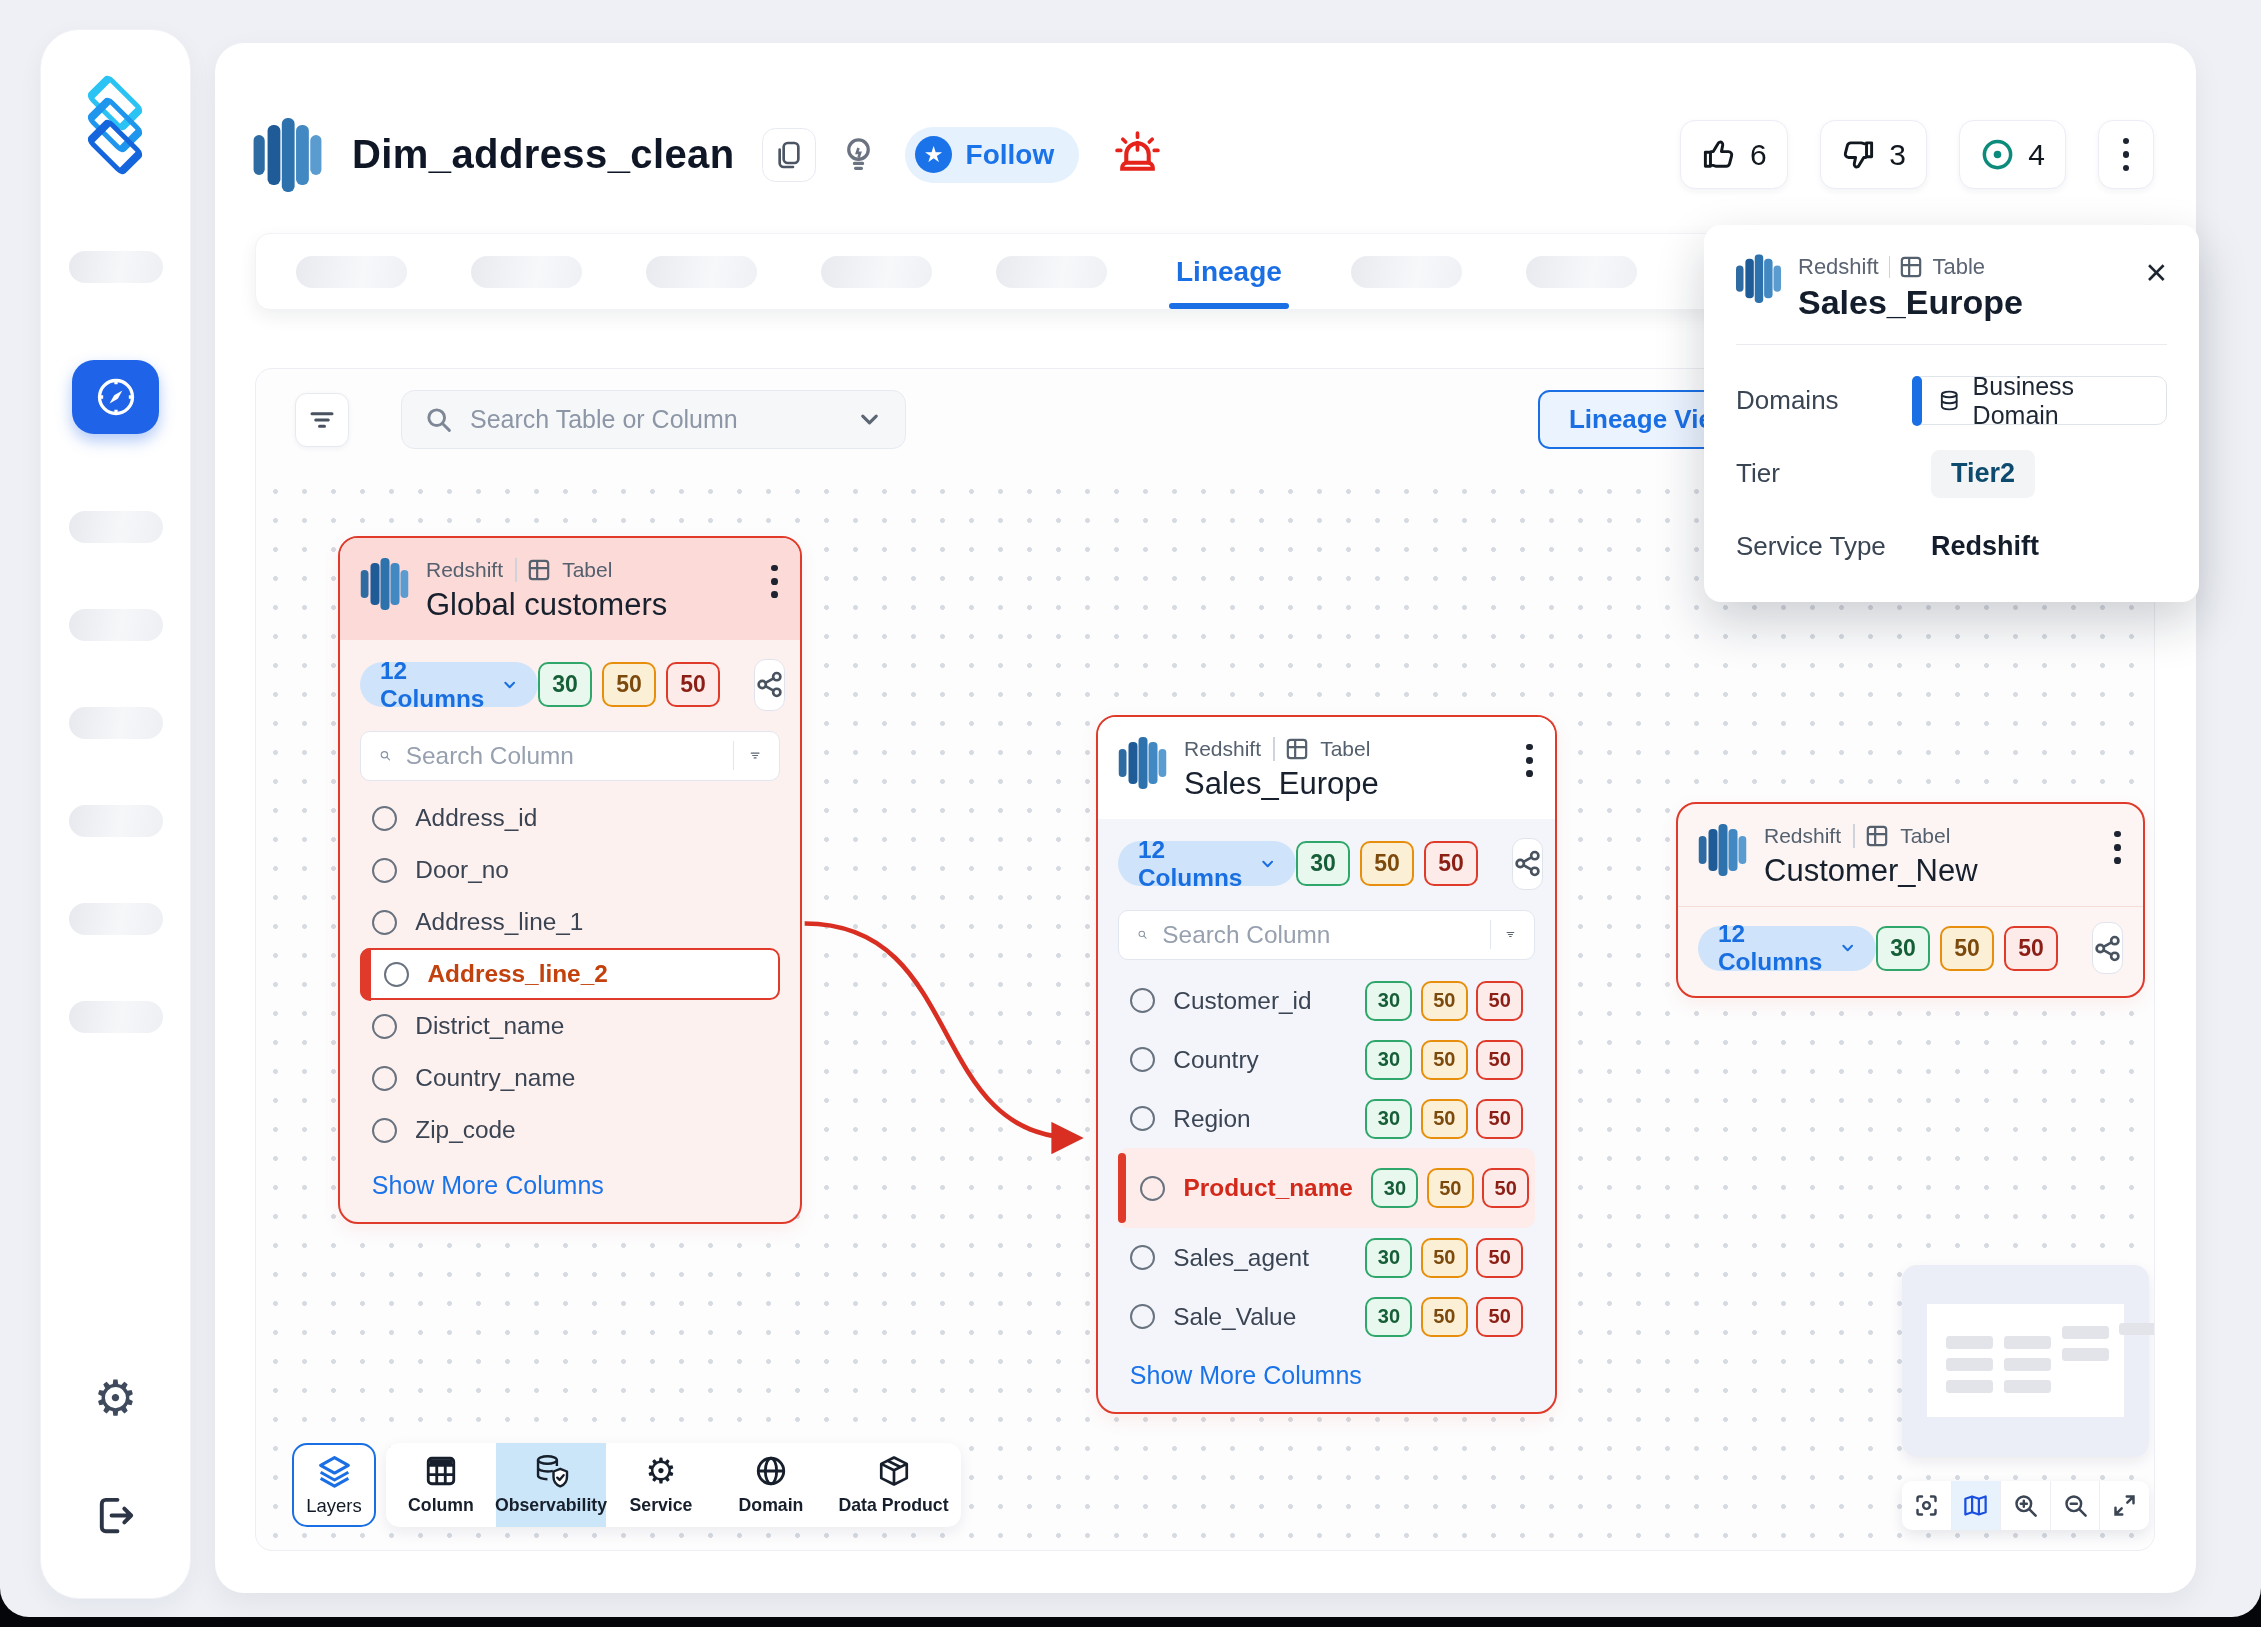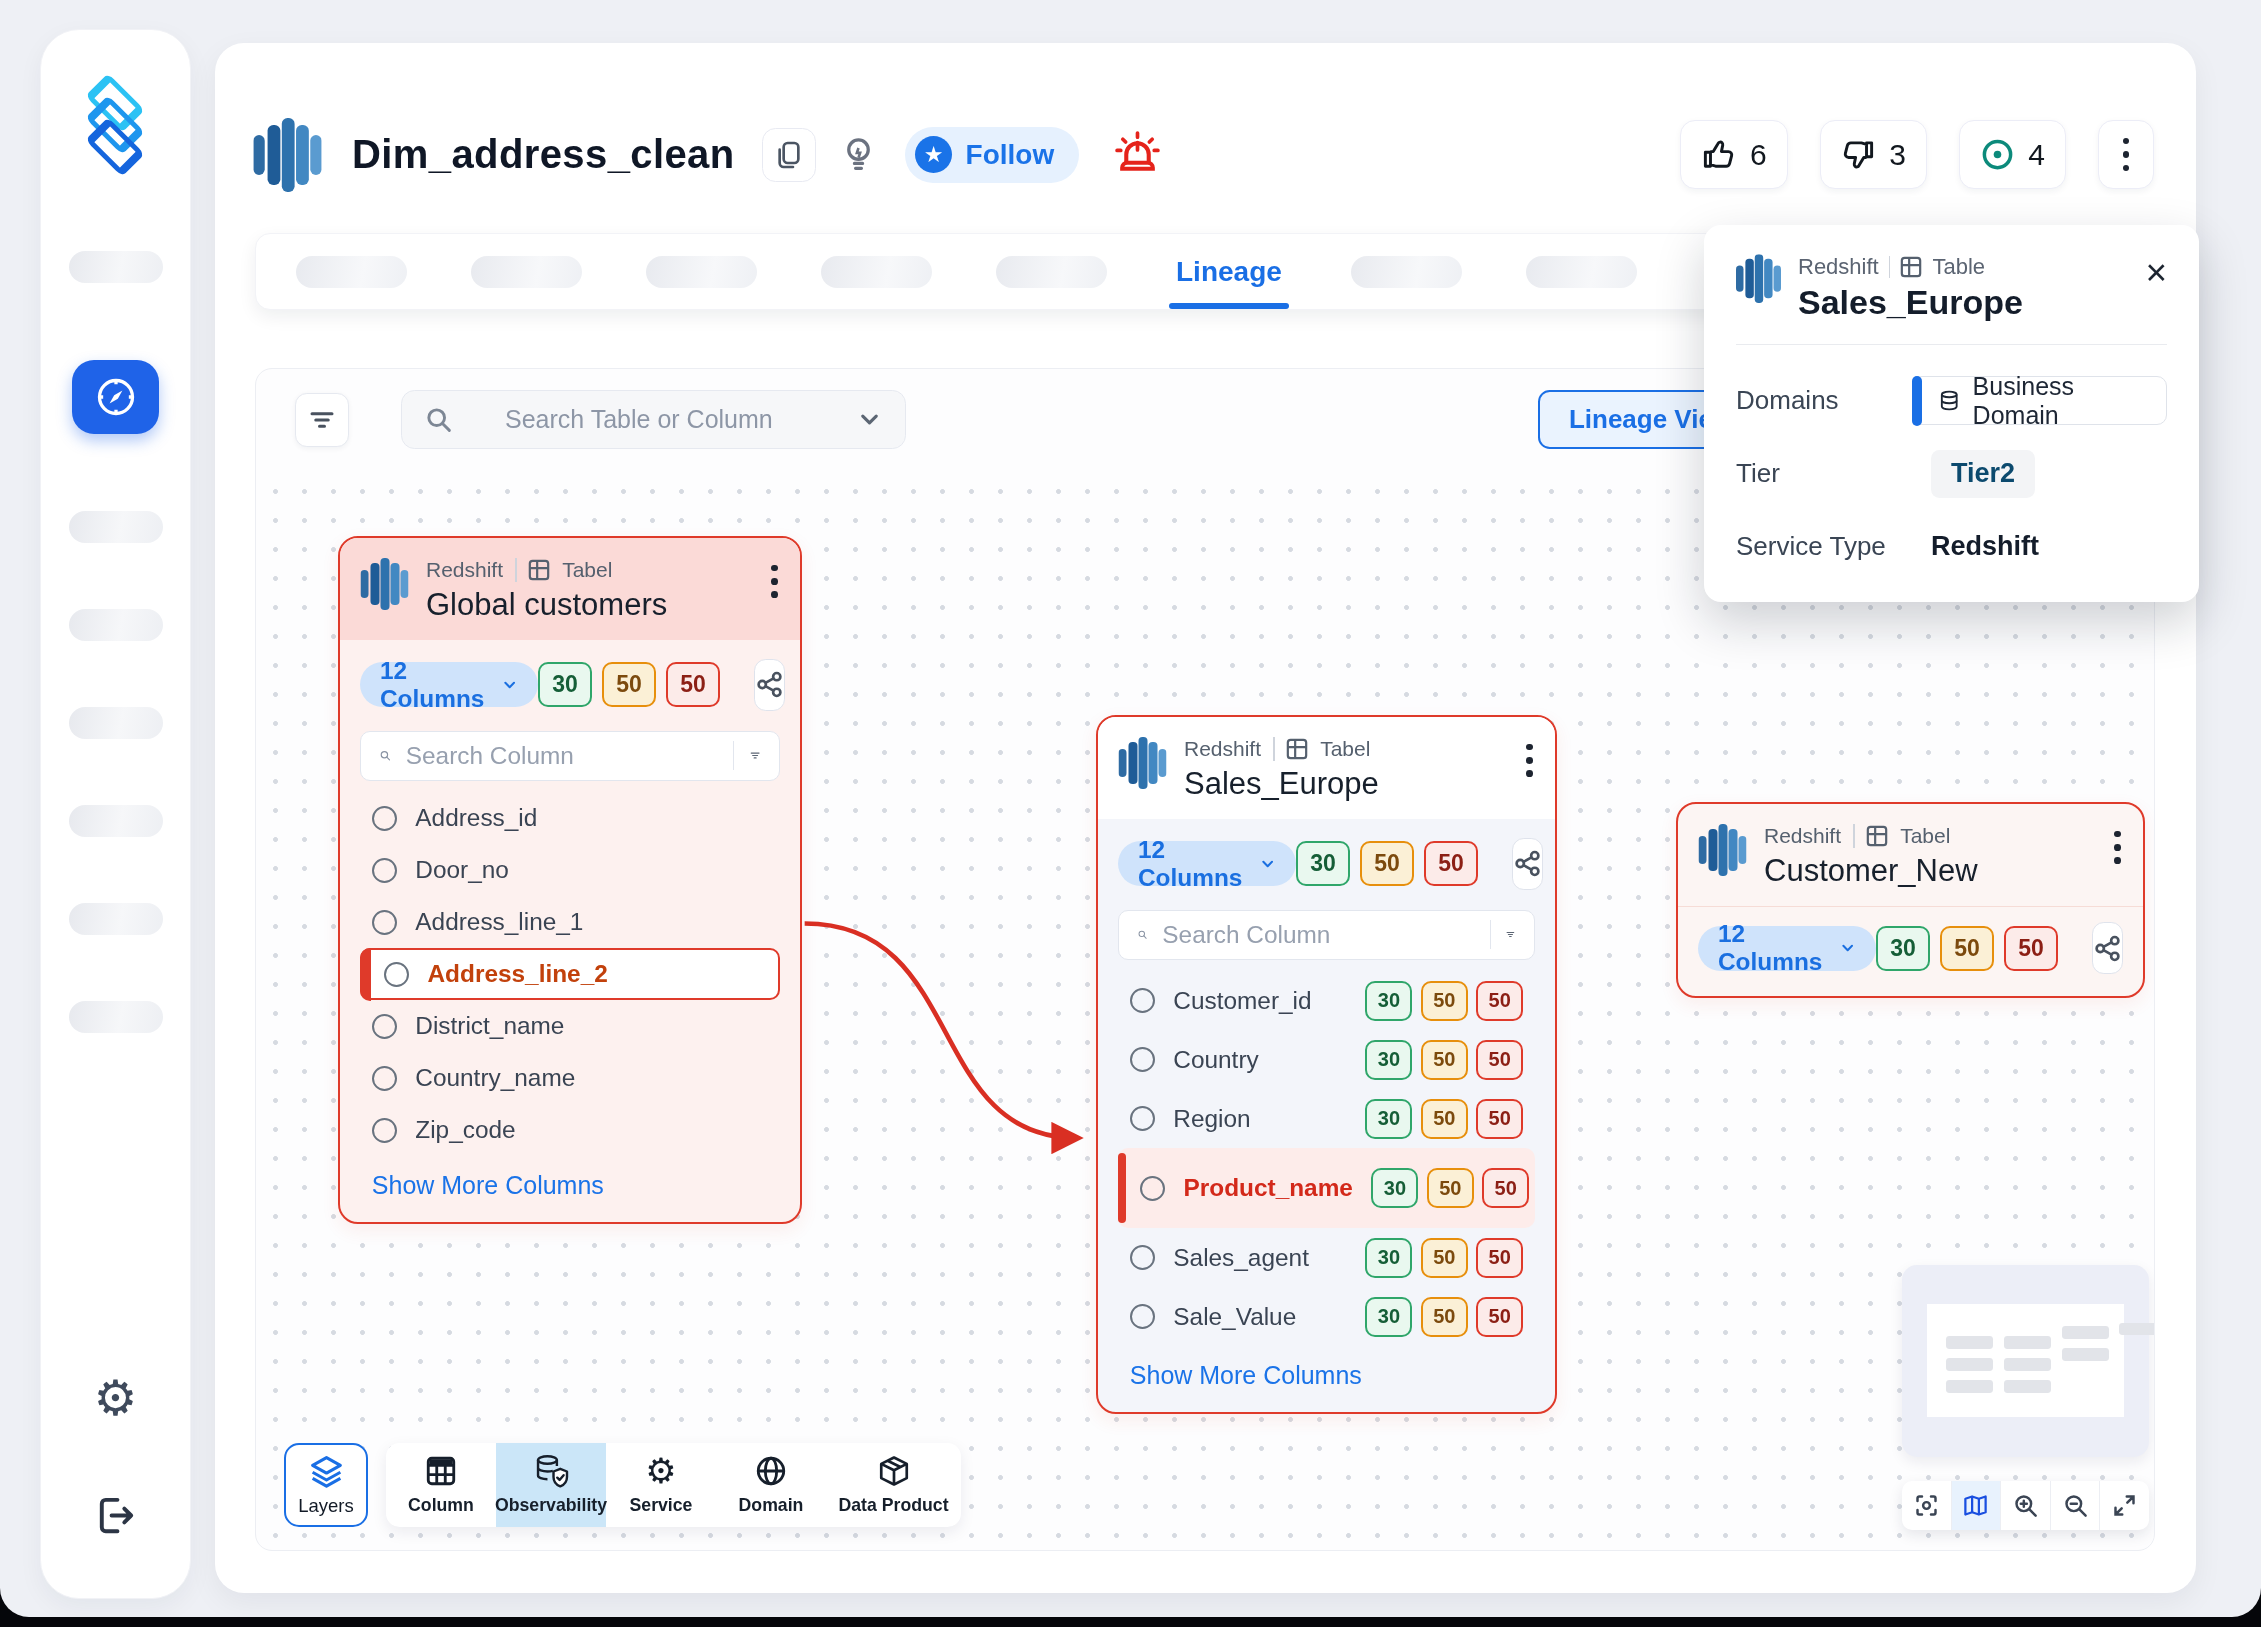--- a/index.html
+++ b/index.html
@@ -50,21 +50,21 @@
   .tab-active { position:relative; color:#1a6fe5; font-size:28px; font-weight:600; padding:0 5px; }
   .tab-active::after { content:""; position:absolute; left:-1.7px; right:-1.7px; bottom:-21px; height:5.9px; background:#1a6fe5; border-radius:3.4px; }
 
   
   .canvas { position:absolute; left:40px; top:325px; width:1900px; height:1183px; background:#fdfdfe; border:1.7px solid #eceef3; border-radius:17px; overflow:hidden; }
   .dots-bg { position:absolute; left:0; right:0; top:103px; bottom:0;
     background-image:radial-gradient(#d6dae1 2.2px, transparent 2.4px); background-size:29px 29px; background-position:5px 5px; }
   .canvas-toolbar { position:absolute; left:0; top:0; right:0; height:101px; display:flex; align-items:center; padding:0 39px; }
   .sq-btn { width:54px; height:54px; border:1.7px solid #e6e9f0; border-radius:11.8px; background:#fff; display:flex; align-items:center; justify-content:center; box-shadow:0 1.7px 5px rgba(20,30,60,.05); }
   .big-search { margin-left:52px; width:505px; height:59px; background:#f6f7f9; border:1.7px solid #e6e9f0; border-radius:13.5px; display:flex; align-items:center; padding:0 22px; gap:17px; }
-  .big-search input { flex:1; border:0; outline:0; background:transparent; font-size:25px; color:#333; font-family:inherit;margin-left:35px; }
+  .big-search input { flex:1; border:0; outline:0; background:transparent; font-size:25px; color:#333; font-family:inherit; }
   .big-search input::placeholder { color:#8d96a6; }
   .view-btns { margin-left:auto; display:flex; gap:22px; margin-right:160px; }
   .view-btn { height:59px; padding:0 29px; border-radius:11.8px; font-size:26px; display:flex; align-items:center; }
   .view-btn.active { background:#eaf3fe; border:2.1px solid #1a6fe5; color:#1a6fe5; font-weight:600; }
   .view-btn.plain { background:#fff; border:1.7px solid #eceef3; color:#1b2330; font-weight:600; }
 
   
   .node { position:absolute; border:2.5px solid #df3a2a; border-radius:20px; overflow:hidden; box-shadow:0 6.7px 18.5px rgba(223,58,42,.08); }
   .node-head { display:flex; align-items:flex-start; padding:20px 22px 17px 20px; gap:17px; }
   .node-sub { display:flex; align-items:center; gap:11.8px; font-size:21px; color:#55606e; }
@@ -99,21 +99,21 @@
   .node-global { left:82px; top:167px; width:464px; background:#fdf1ef; }
   .node-global .node-head { background:#fbdad7; }
   .node-sales { left:840px; top:346px; width:461px; background:#f3f5fa; }
   .node-sales .node-head { background:#fff; }
   .node-customer { left:1420px; top:433px; width:469px; background:#fcf5f3; }
   .node-customer .node-head { background:transparent; border-bottom:1.7px solid #f6dcd6; }
 
   .edge-layer { position:absolute; left:0; top:0; width:1900px; height:1183px; pointer-events:none; }
 
   
-  .layers-btn { position:absolute; left:28px; top:1074px; width:84px; height:84px; background:#fff; border:2.5px solid #1a6fe5; border-radius:15px;
+  .layers-btn { position:absolute; left:36px; top:1074px; width:84px; height:84px; background:#fff; border:2.5px solid #1a6fe5; border-radius:15px;
     display:flex; flex-direction:column; align-items:center; justify-content:center; gap:5px; }
   .layers-btn span { font-size:18.5px; color:#121a26; font-weight:500; }
   .btoolbar { position:absolute; left:130px; top:1074px; height:84px; background:#fff; border-radius:13.5px; box-shadow:0 5px 15px rgba(20,30,60,.08);
     display:flex; overflow:hidden; }
   .btool-item { width:110px; display:flex; flex-direction:column; align-items:center; justify-content:center; gap:6.7px; color:#161f2b; }
   .btool-item span { font-size:17.7px; font-weight:600; }
   .btool-item.active { background:#cbe6f8; }
   .gear-sm { font-size:35px; line-height:1; font-family:"DejaVu Sans", sans-serif; color:#161f2b; }
 
   

